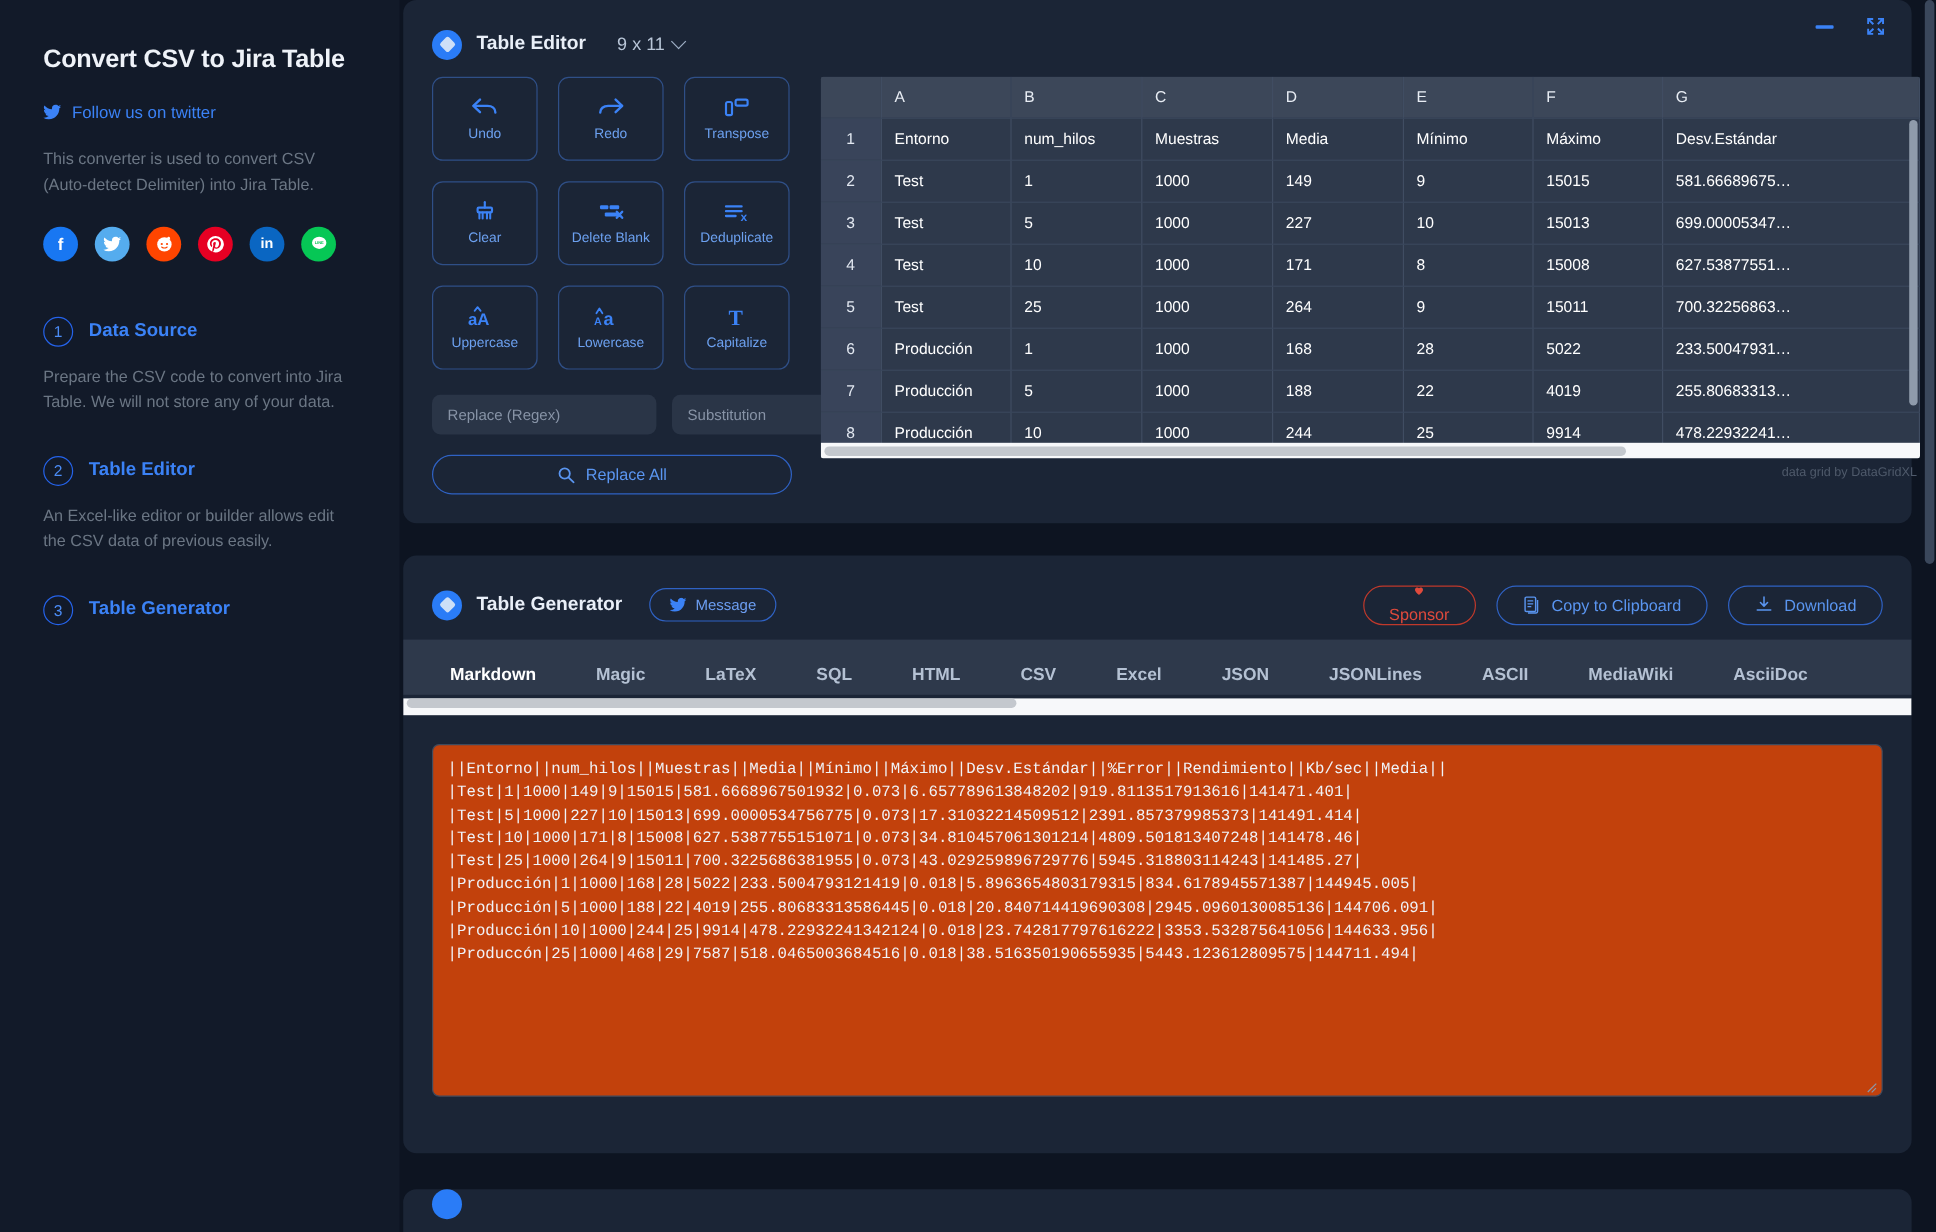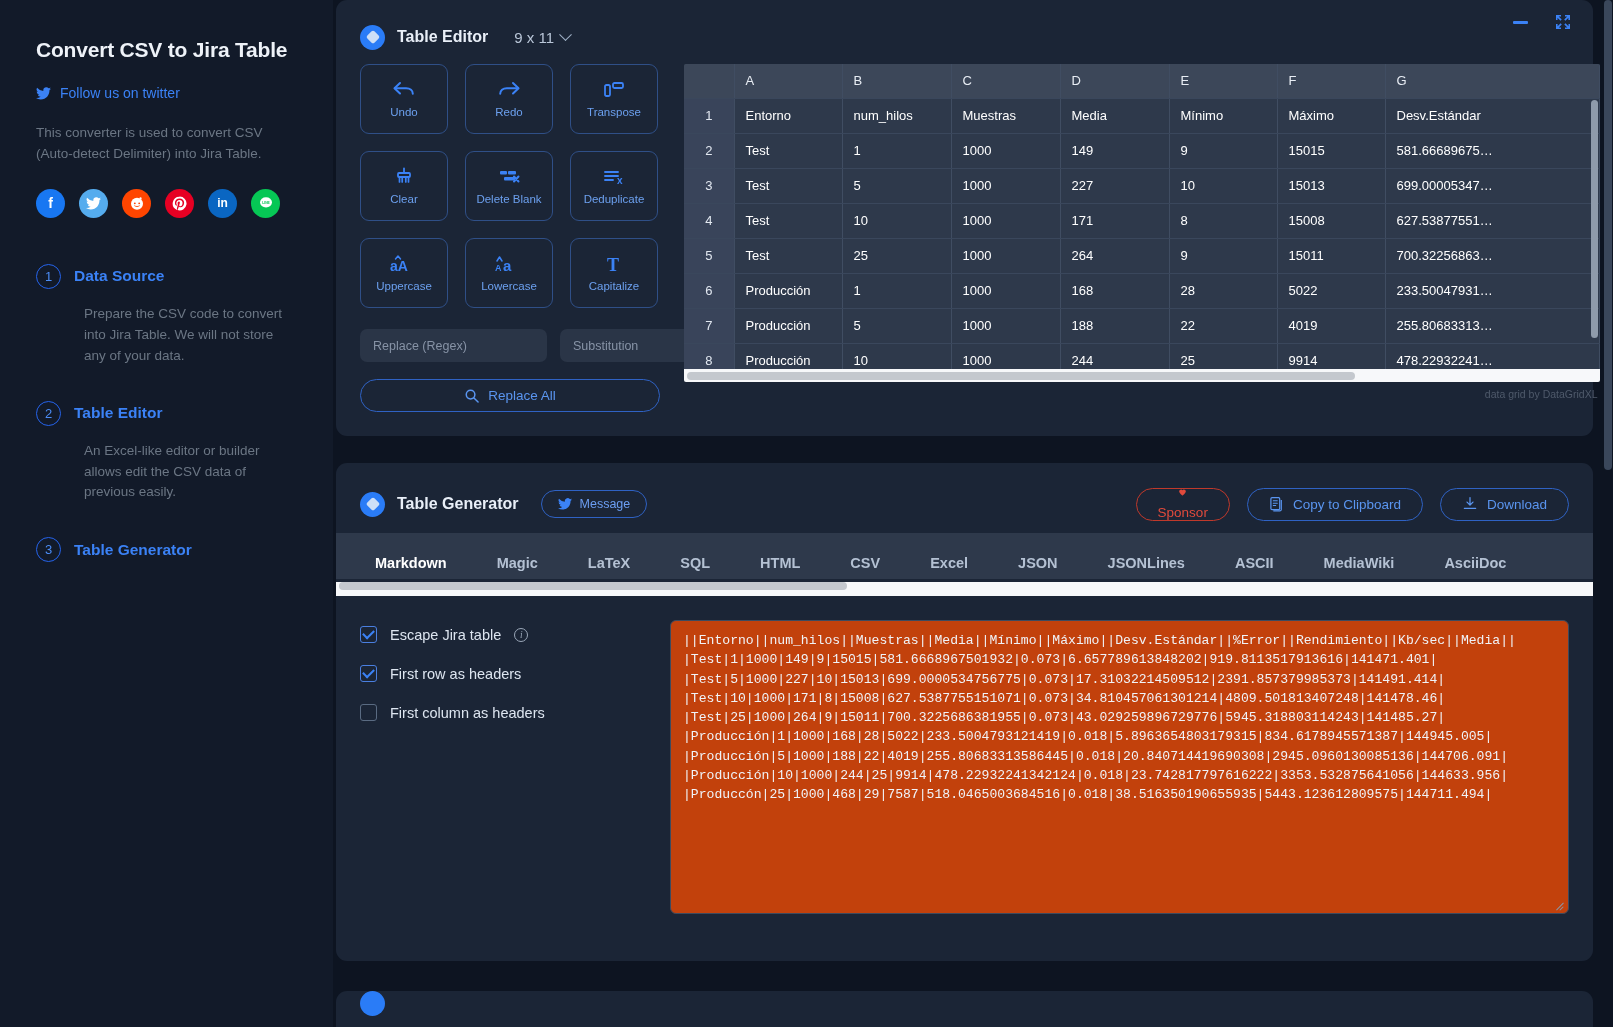--- a/index.html
+++ b/index.html
@@ -47,21 +47,20 @@
   .step-head { display: flex; align-items: center; gap: 13px; margin-bottom: 15px; }
   .step-num {
     width: 25px; height: 25px; border-radius: 50%;
     border: 1.5px solid #2563eb; color: #4b8cf5;
     font-size: 13px; display: flex; align-items: center; justify-content: center;
   }
   .step-title { font-size: 15.5px; font-weight: bold; color: #3b82f6; }
   .step-desc {
     font-size: 13.5px; color: #6b7684; line-height: 1.55;
     margin-bottom: 34px;
-    margin-left: 48px;
   }
 
   
   .main {
     flex: 1; height: 1027px; overflow: hidden;
     padding: 0 20px 0 0;
     position: relative;
   }
   .card {
     background: #1b2536;
@@ -576,35 +575,20 @@
       <div class="tab">JSONLines</div>
       <div class="tab">ASCII</div>
       <div class="tab">MediaWiki</div>
       <div class="tab">AsciiDoc</div>
     </div>
     <div class="tabs-scroll">
         <i></i>
       </div>
 
     <div class="gen-body">
-      <div class="opts">
-        <div class="opt-row">
-          <span class="cb on"></span>
-          <span class="opt-lbl">Escape Jira table</span>
-          <span class="info-i">i</span>
-        </div>
-        <div class="opt-row">
-          <span class="cb on"></span>
-          <span class="opt-lbl">First row as headers</span>
-        </div>
-        <div class="opt-row">
-          <span class="cb"></span>
-          <span class="opt-lbl">First column as headers</span>
-        </div>
-      </div>
 
       <div class="out-box">
         <textarea class="out-text" spellcheck="false" style="">||Entorno||num_hilos||Muestras||Media||Mínimo||Máximo||Desv.Estándar||%Error||Rendimiento||Kb/sec||Media||
 |Test|1|1000|149|9|15015|581.6668967501932|0.073|6.657789613848202|919.8113517913616|141471.401|
 |Test|5|1000|227|10|15013|699.0000534756775|0.073|17.31032214509512|2391.857379985373|141491.414|
 |Test|10|1000|171|8|15008|627.5387755151071|0.073|34.810457061301214|4809.501813407248|141478.46|
 |Test|25|1000|264|9|15011|700.3225686381955|0.073|43.029259896729776|5945.318803114243|141485.27|
 |Producción|1|1000|168|28|5022|233.5004793121419|0.018|5.8963654803179315|834.6178945571387|144945.005|
 |Producción|5|1000|188|22|4019|255.80683313586445|0.018|20.840714419690308|2945.0960130085136|144706.091|
 |Producción|10|1000|244|25|9914|478.22932241342124|0.018|23.742817797616222|3353.532875641056|144633.956|

